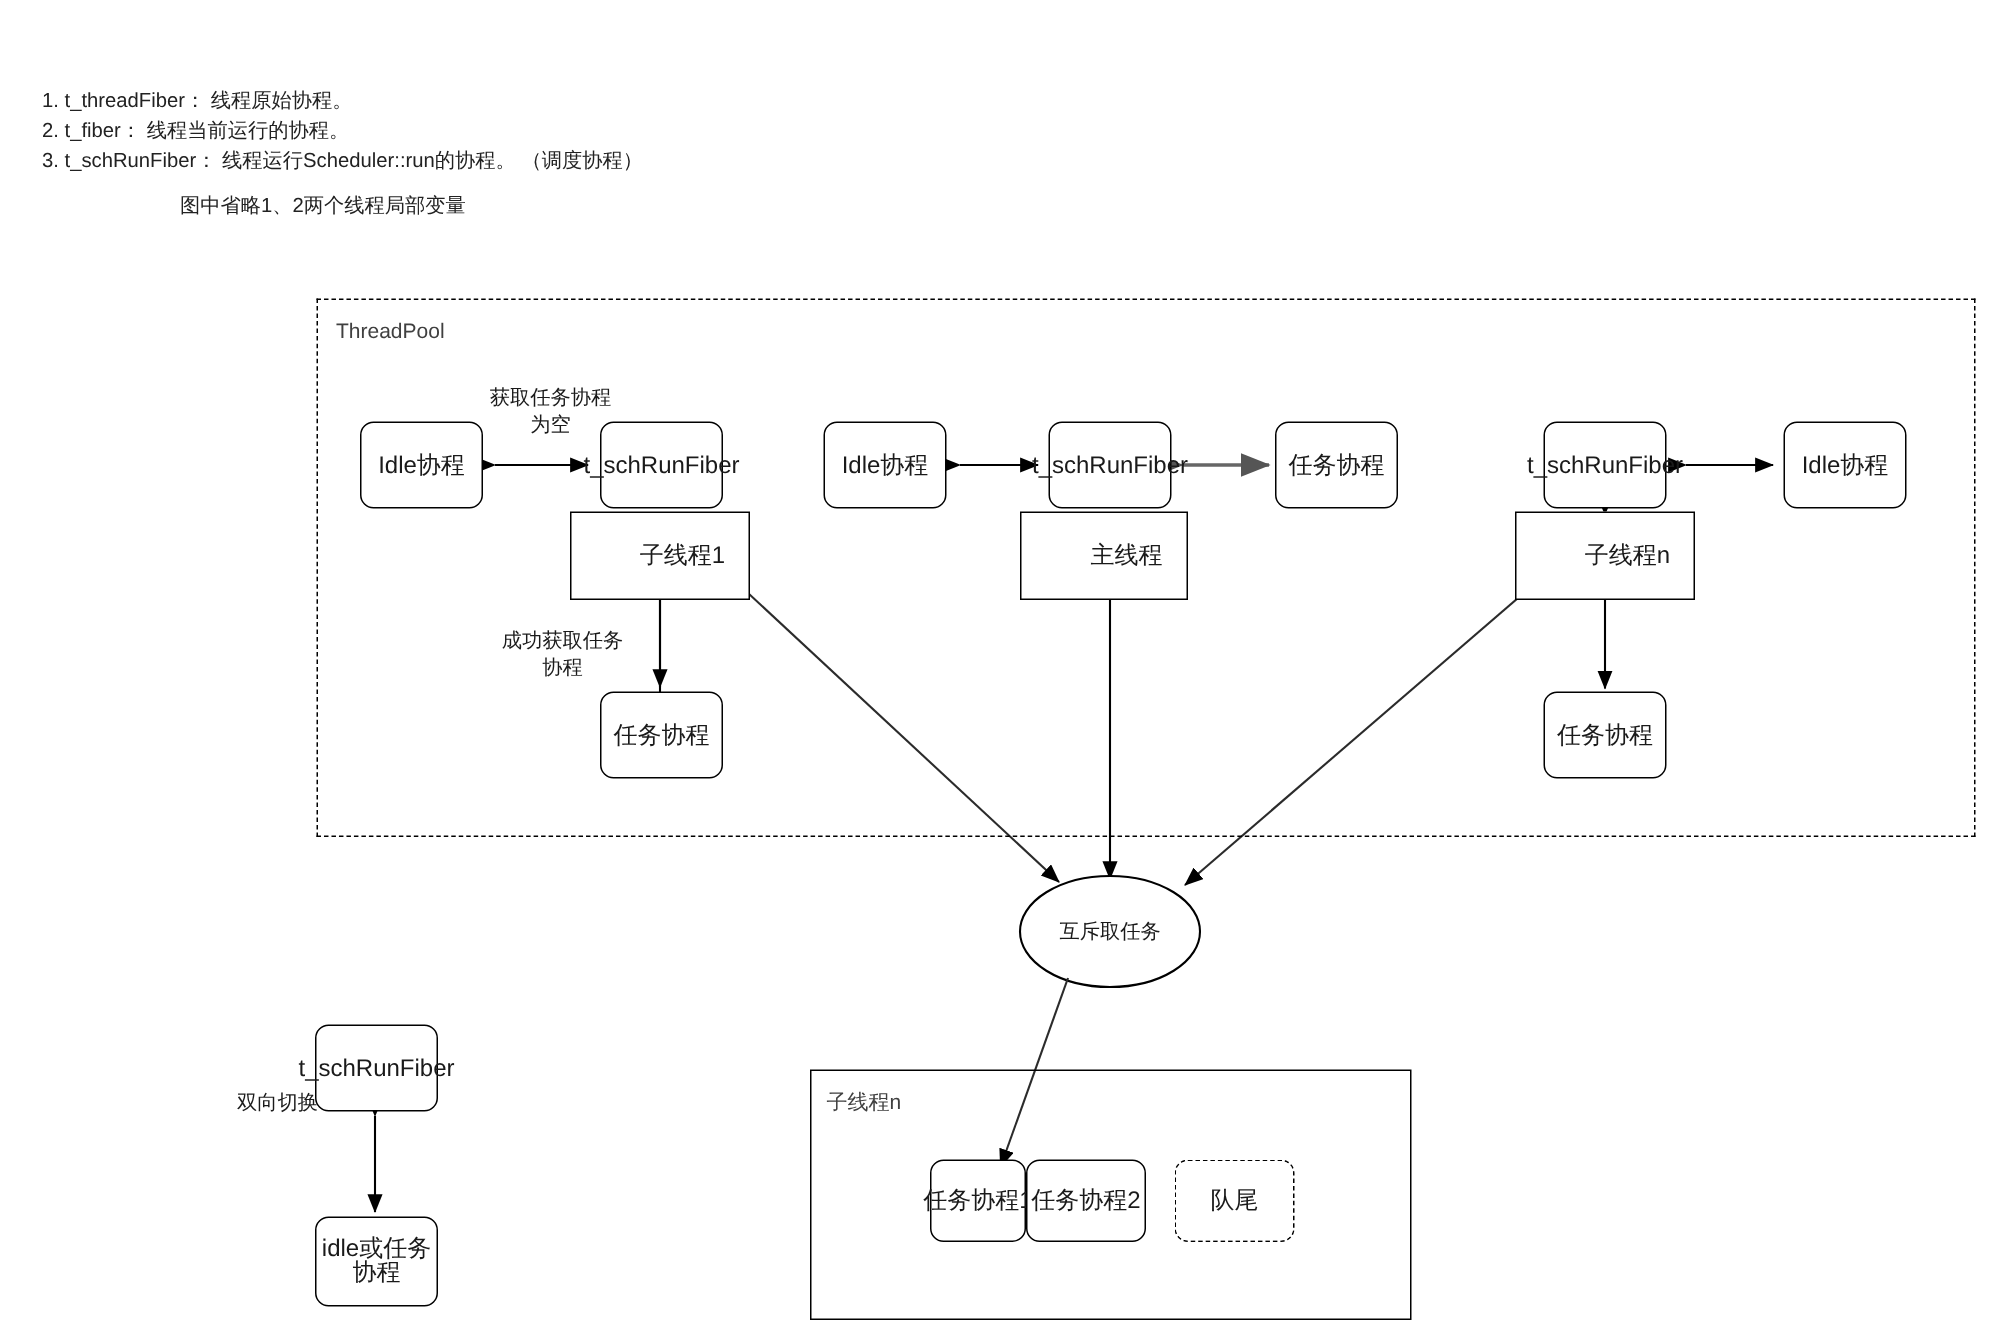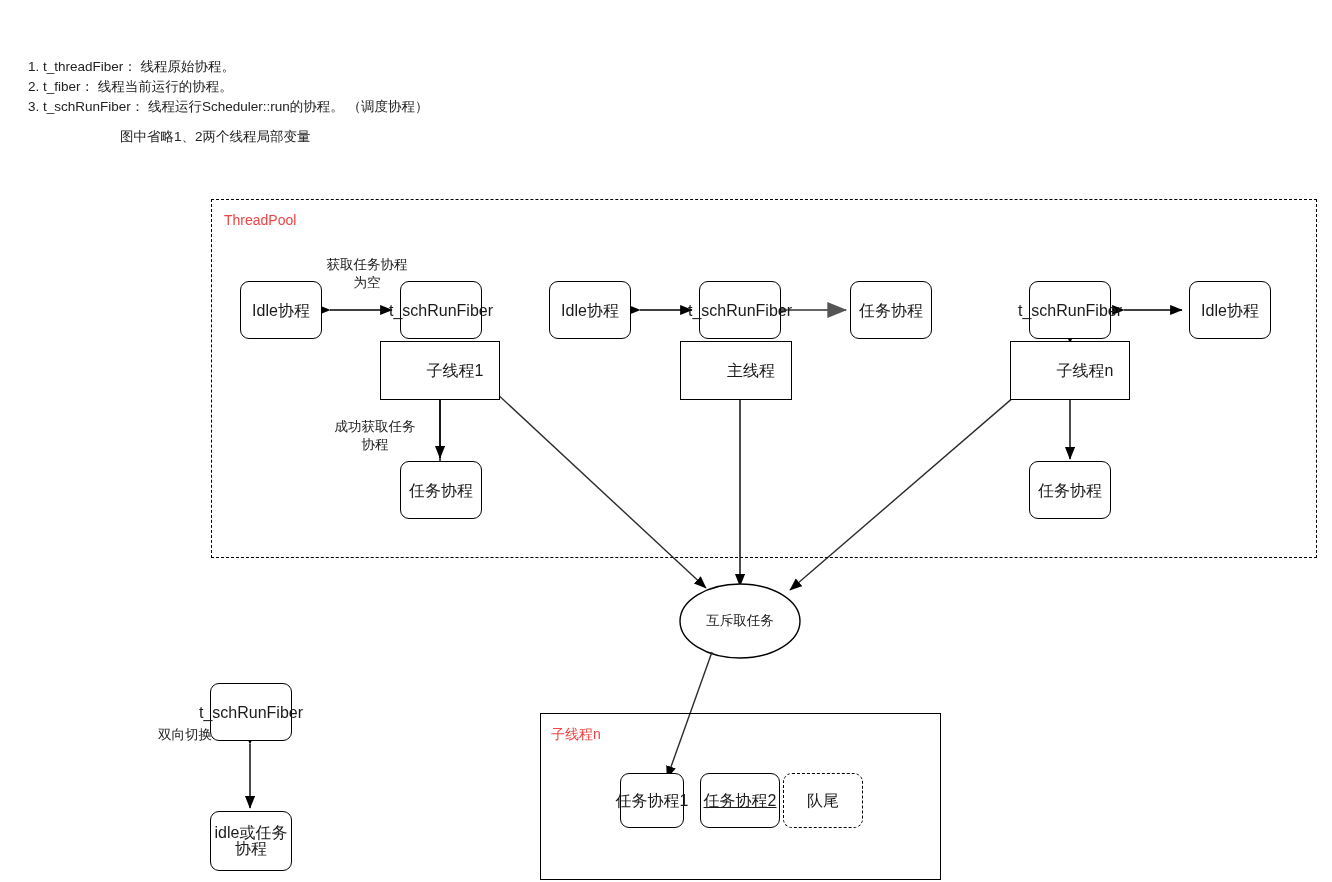--- a/index.html
+++ b/index.html
@@ -59,21 +59,21 @@
     color: #1a1a1a;
     white-space: nowrap;
   }
   .rounded { border-radius: 9px; }
   .square  { border-radius: 0; padding-left: 30px; }
   .dashed-node { border: 1px dashed #000000; }
 
   .container-label {
     position: absolute;
     font-size: 14px;
-    color: #ef4444;
+    color: #404040;
     white-space: nowrap;
   }
 
   .threadpool {
     position: absolute;
     box-sizing: border-box;
     border: 1px dashed #000000;
     background: transparent;
   }
   .queuebox {
@@ -175,21 +175,21 @@
 <div class="node square" style="left:1010px; top:341px; width:120px; height:59px;">子线程n</div>
 
 <div class="node rounded" style="left:1029px; top:461px; width:82px; height:58px;">任务协程</div>
 
 <div class="edge-label" style="left:680px; top:612px; width:120px;">互斥取任务</div>
 
 <div class="queuebox" style="left:540px; top:713px; width:401px; height:167px;"></div>
 <div class="container-label" style="left:551px; top:726px;">子线程n</div>
 
 <div class="node rounded" style="left:620px; top:773px; width:64px; height:55px;">任务协程1</div>
-<div class="node rounded" style="left:700px; top:773px; width:80px; height:55px;text-decoration:underline;">任务协程2</div>
+<div class="node rounded" style="left:684px; top:773px; width:80px; height:55px;">任务协程2</div>
 <div class="node rounded dashed-node" style="left:783px; top:773px; width:80px; height:55px;">队尾</div>
 
 <div class="node rounded" style="left:210px; top:683px; width:82px; height:58px;">t_schRunFiber</div>
 
 <div class="edge-label" style="left:145px; top:726px; width:80px;">双向切换</div>
 
 <div class="node rounded" style="left:210px; top:811px; width:82px; height:60px; line-height:16px;">
   <span>
     <span>idle或任务</span><br>
     <span>协程</span>

